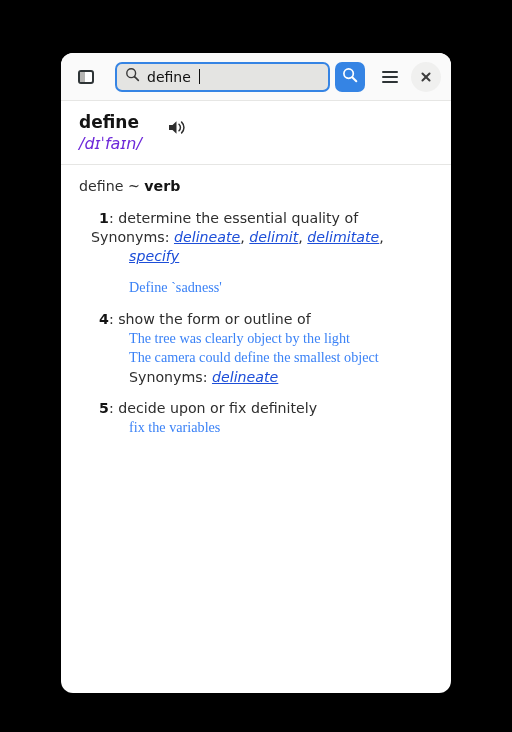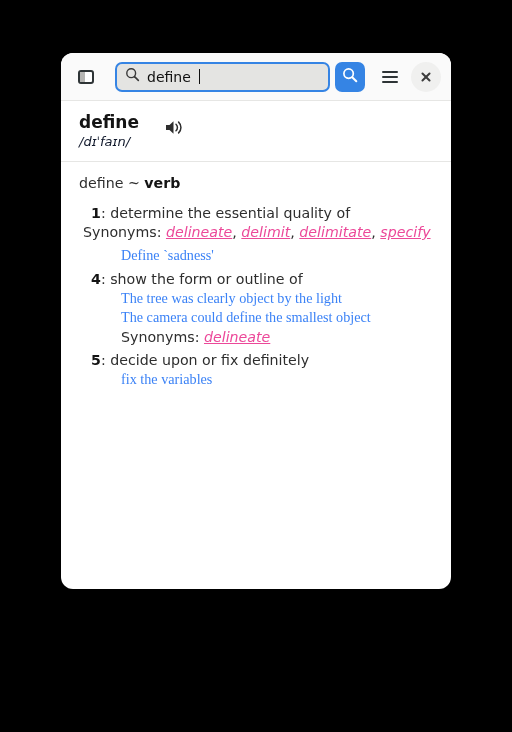--- a/index.html
+++ b/index.html
@@ -18,21 +18,21 @@
     height: 732px;
     background: #000000;
   }
 
   
   #app-window {
     position: absolute;
     left: 61px;
     top: 53px;
     width: 390px;
-    height: 536px;
+    height: 640px;
     background: #ffffff;
     border-radius: 12px;
     overflow: hidden;
     display: flex;
     flex-direction: column;
   }
 
   
   .headerbar {
     flex: 0 0 auto;
@@ -155,65 +155,65 @@
     gap: 22px;
   }
   .word-block { display: flex; flex-direction: column; gap: 1px; }
   .word-term {
     font-size: 17px;
     font-weight: bold;
     color: #141414;
     line-height: 1.25;
   }
   .word-ipa {
-    font-size: 13px;
+    font-size: 16px;
     font-style: italic;
-    color: #0f172a;
+    color: #6d28d9;
     line-height: 1.25;
   }
   .speak-btn {
     margin-top: 6px;
     width: 26px; height: 22px;
     border: none; background: transparent; cursor: pointer;
     display: flex; align-items: center; justify-content: center;
     padding: 0;
   }
 
   
   .defs {
     flex: 1 1 auto;
     overflow: hidden;
     padding: 12px 14px 10px 18px;
     font-size: 14.2px;
     line-height: 19.3px;
     color: #2e2e2e;
   }
 
-  .pos-line { margin-bottom: 11px; }
+  .pos-line { margin-bottom: 4px; }
   .pos-line .pos { font-weight: bold; color: #141414; }
 
-  .sense { margin: 4px; }
+  .sense { margin: 12px; }
   .sense-head {
     padding-left: 10px;
     text-indent: -2px;
   }
   .sense-num { font-weight: bold; color: #141414; }
 
   .example {
     padding-left: 38px;
     color: #3b82f6;
     font-family: Liberation Serif, serif;
   }
 
   .syn-line {
     padding-left: 38px;
     text-indent: 0;
   }
   .syn {
-    color: #ec4899;
+    color: #1d4ed8;
     font-style: italic;
     text-decoration: underline;
   }
   .sep { color: #2e2e2e; font-style: normal; text-decoration: none; }
 
   
   .syn-line.wrap-full { padding-left: 38px; text-indent: -38px; }
 </style>
 </head>
 <body>

